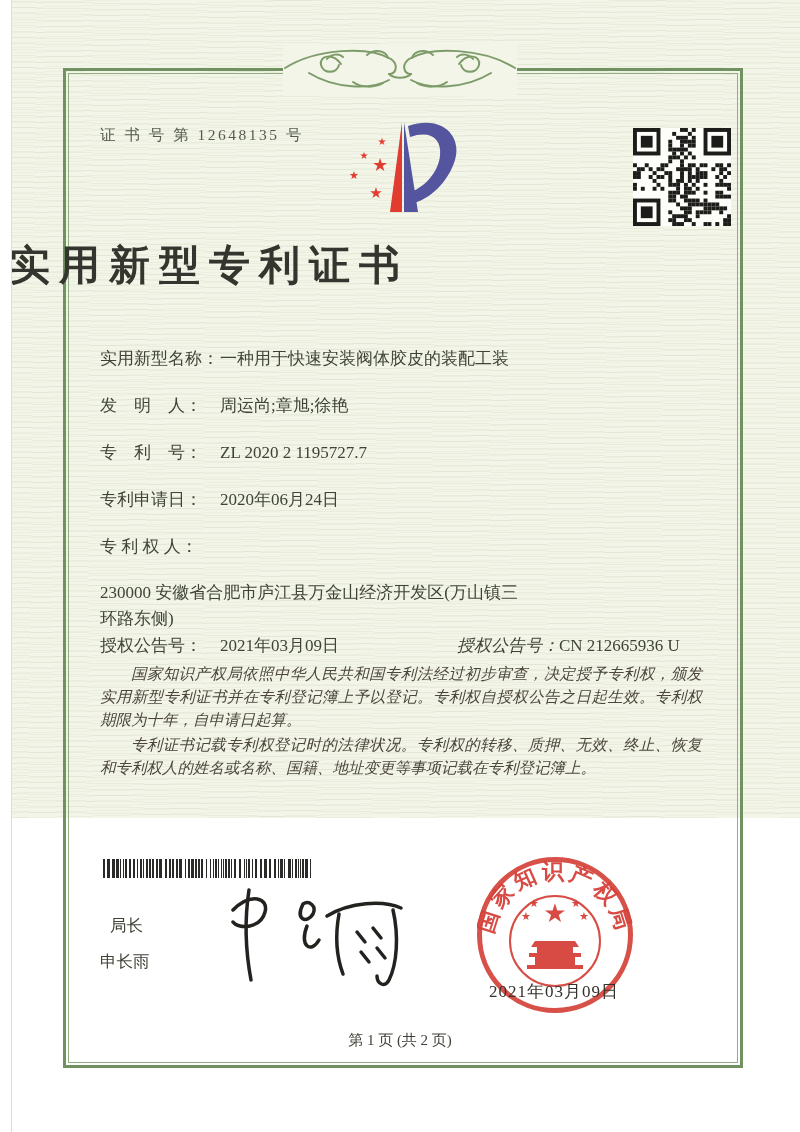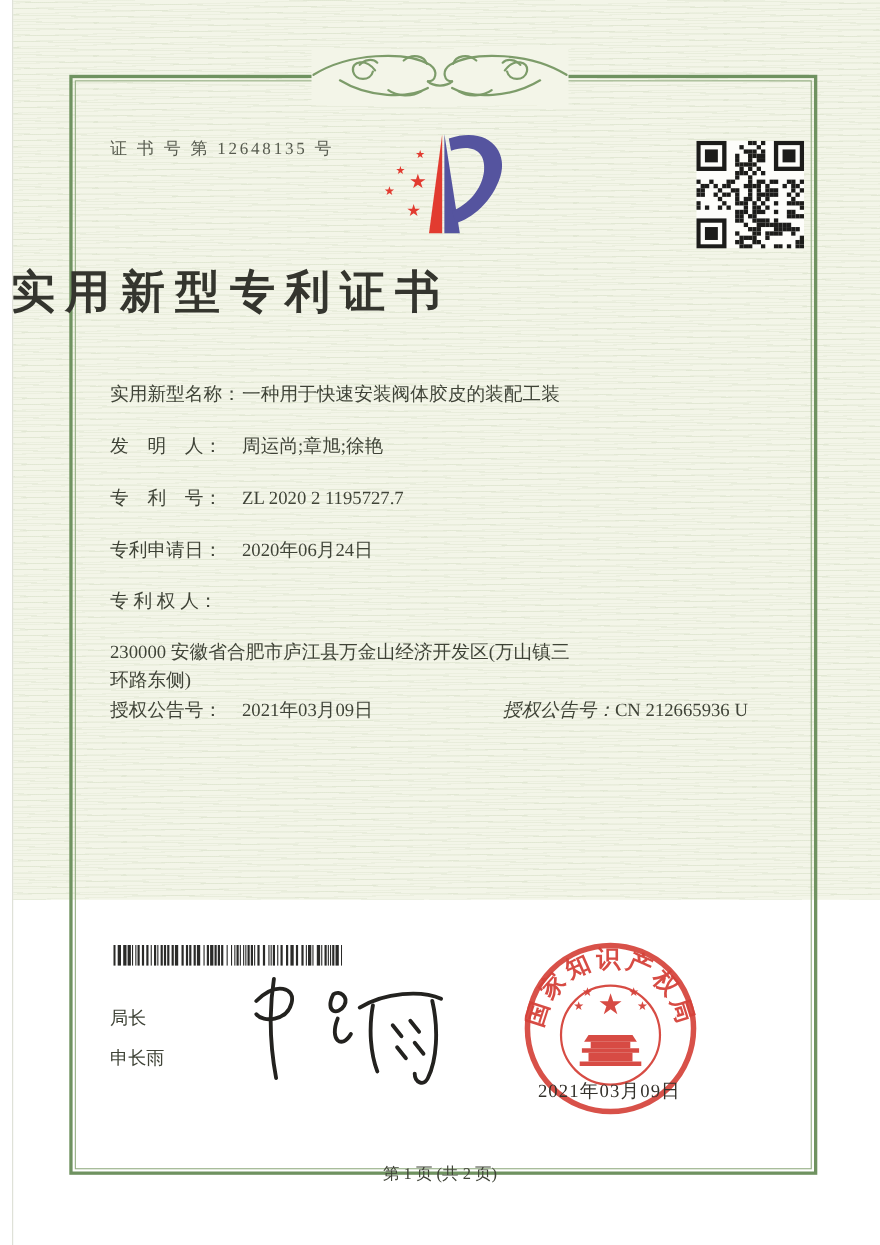--- a/index.html
+++ b/index.html
@@ -36,28 +36,28 @@
   .flabel.auto{flex:0 0 auto;font-style:italic;}
   .addr .fvalue{max-width:430px;}
   
   .paragraphs{left:100px;top:662px;width:602px;font-size:15.5px;line-height:23px;
               font-style:italic;color:var(--body_text);text-align:justify;z-index:2;}
   .paragraphs p{margin:0;text-indent:2em;}
   .paragraphs p + p{margin-top:2px;}
   
   .barcode{left:103px;top:859px;width:208px;height:19px;z-index:2;}
   .officer{left:100px;top:915px;font-size:16.5px;color:var(--ink);z-index:2;}
-  .officer .role{display:block;}
+  .officer .role{display:block;margin-left:10px;}
   .officer .name{display:block;margin-top:14px;}
   .sig{left:215px;top:876px;width:200px;height:118px;z-index:3;}
   .seal{left:477px;top:857px;width:156px;height:156px;z-index:2;}
   .seal-ring{position:absolute;inset:0;border:5px solid var(--seal_red);border-radius:50%;opacity:.92;}
   .seal .star{position:absolute;color:var(--seal_red);transform:translate(-50%,-50%);line-height:1;opacity:.95;}
   .seal-date{left:489px;top:980px;font-size:17px;letter-spacing:1px;color:#34322c;z-index:3;}
-  .page-info{left:0;right:0;top:1031px;text-align:center;font-size:15px;color:var(--ink);z-index:2;margin-top:27px;}
+  .page-info{left:0;right:0;top:1031px;text-align:center;font-size:15px;color:var(--ink);z-index:2;}
   .back-note{left:0;right:0;top:1081px;text-align:center;font-size:15.5px;font-style:italic;color:var(--body_text);z-index:2;}
   svg{display:block;}
 </style>
 </head>
 <body>
 
 <div id="page">
 
   <div class="abs frame"></div>
 
@@ -323,20 +323,24 @@
   <div class="frow addr" style="top:580px">
     <span class="fvalue">230000 安徽省合肥市庐江县万金山经济开发区(万山镇三环路东侧)</span>
   </div>
   <div class="frow" style="top:633px">
     <span class="flabel">授权公告号：</span>
     <span class="fvalue fixed">2021年03月09日</span>
     <span class="flabel auto">授权公告号：</span>
     <span class="fvalue">CN 212665936 U</span>
   </div>
 
+  <div class="abs paragraphs">
+    <p>国家知识产权局依照中华人民共和国专利法经过初步审查，决定授予专利权，颁发实用新型专利证书并在专利登记簿上予以登记。专利权自授权公告之日起生效。专利权期限为十年，自申请日起算。</p>
+    <p>专利证书记载专利权登记时的法律状况。专利权的转移、质押、无效、终止、恢复和专利权人的姓名或名称、国籍、地址变更等事项记载在专利登记簿上。</p>
+  </div>
 
   <div class="abs barcode">
       <svg width="208" height="19">
         <rect x="0" y="0" width="2" height="19" fill="var(--barcode_ink)"></rect>
         <rect x="4" y="0" width="3" height="19" fill="var(--barcode_ink)"></rect>
         <rect x="9" y="0" width="3" height="19" fill="var(--barcode_ink)"></rect>
         <rect x="13" y="0" width="3" height="19" fill="var(--barcode_ink)"></rect>
         <rect x="17" y="0" width="1" height="19" fill="var(--barcode_ink)"></rect>
         <rect x="20" y="0" width="1" height="19" fill="var(--barcode_ink)"></rect>
         <rect x="22" y="0" width="2" height="19" fill="var(--barcode_ink)"></rect>

